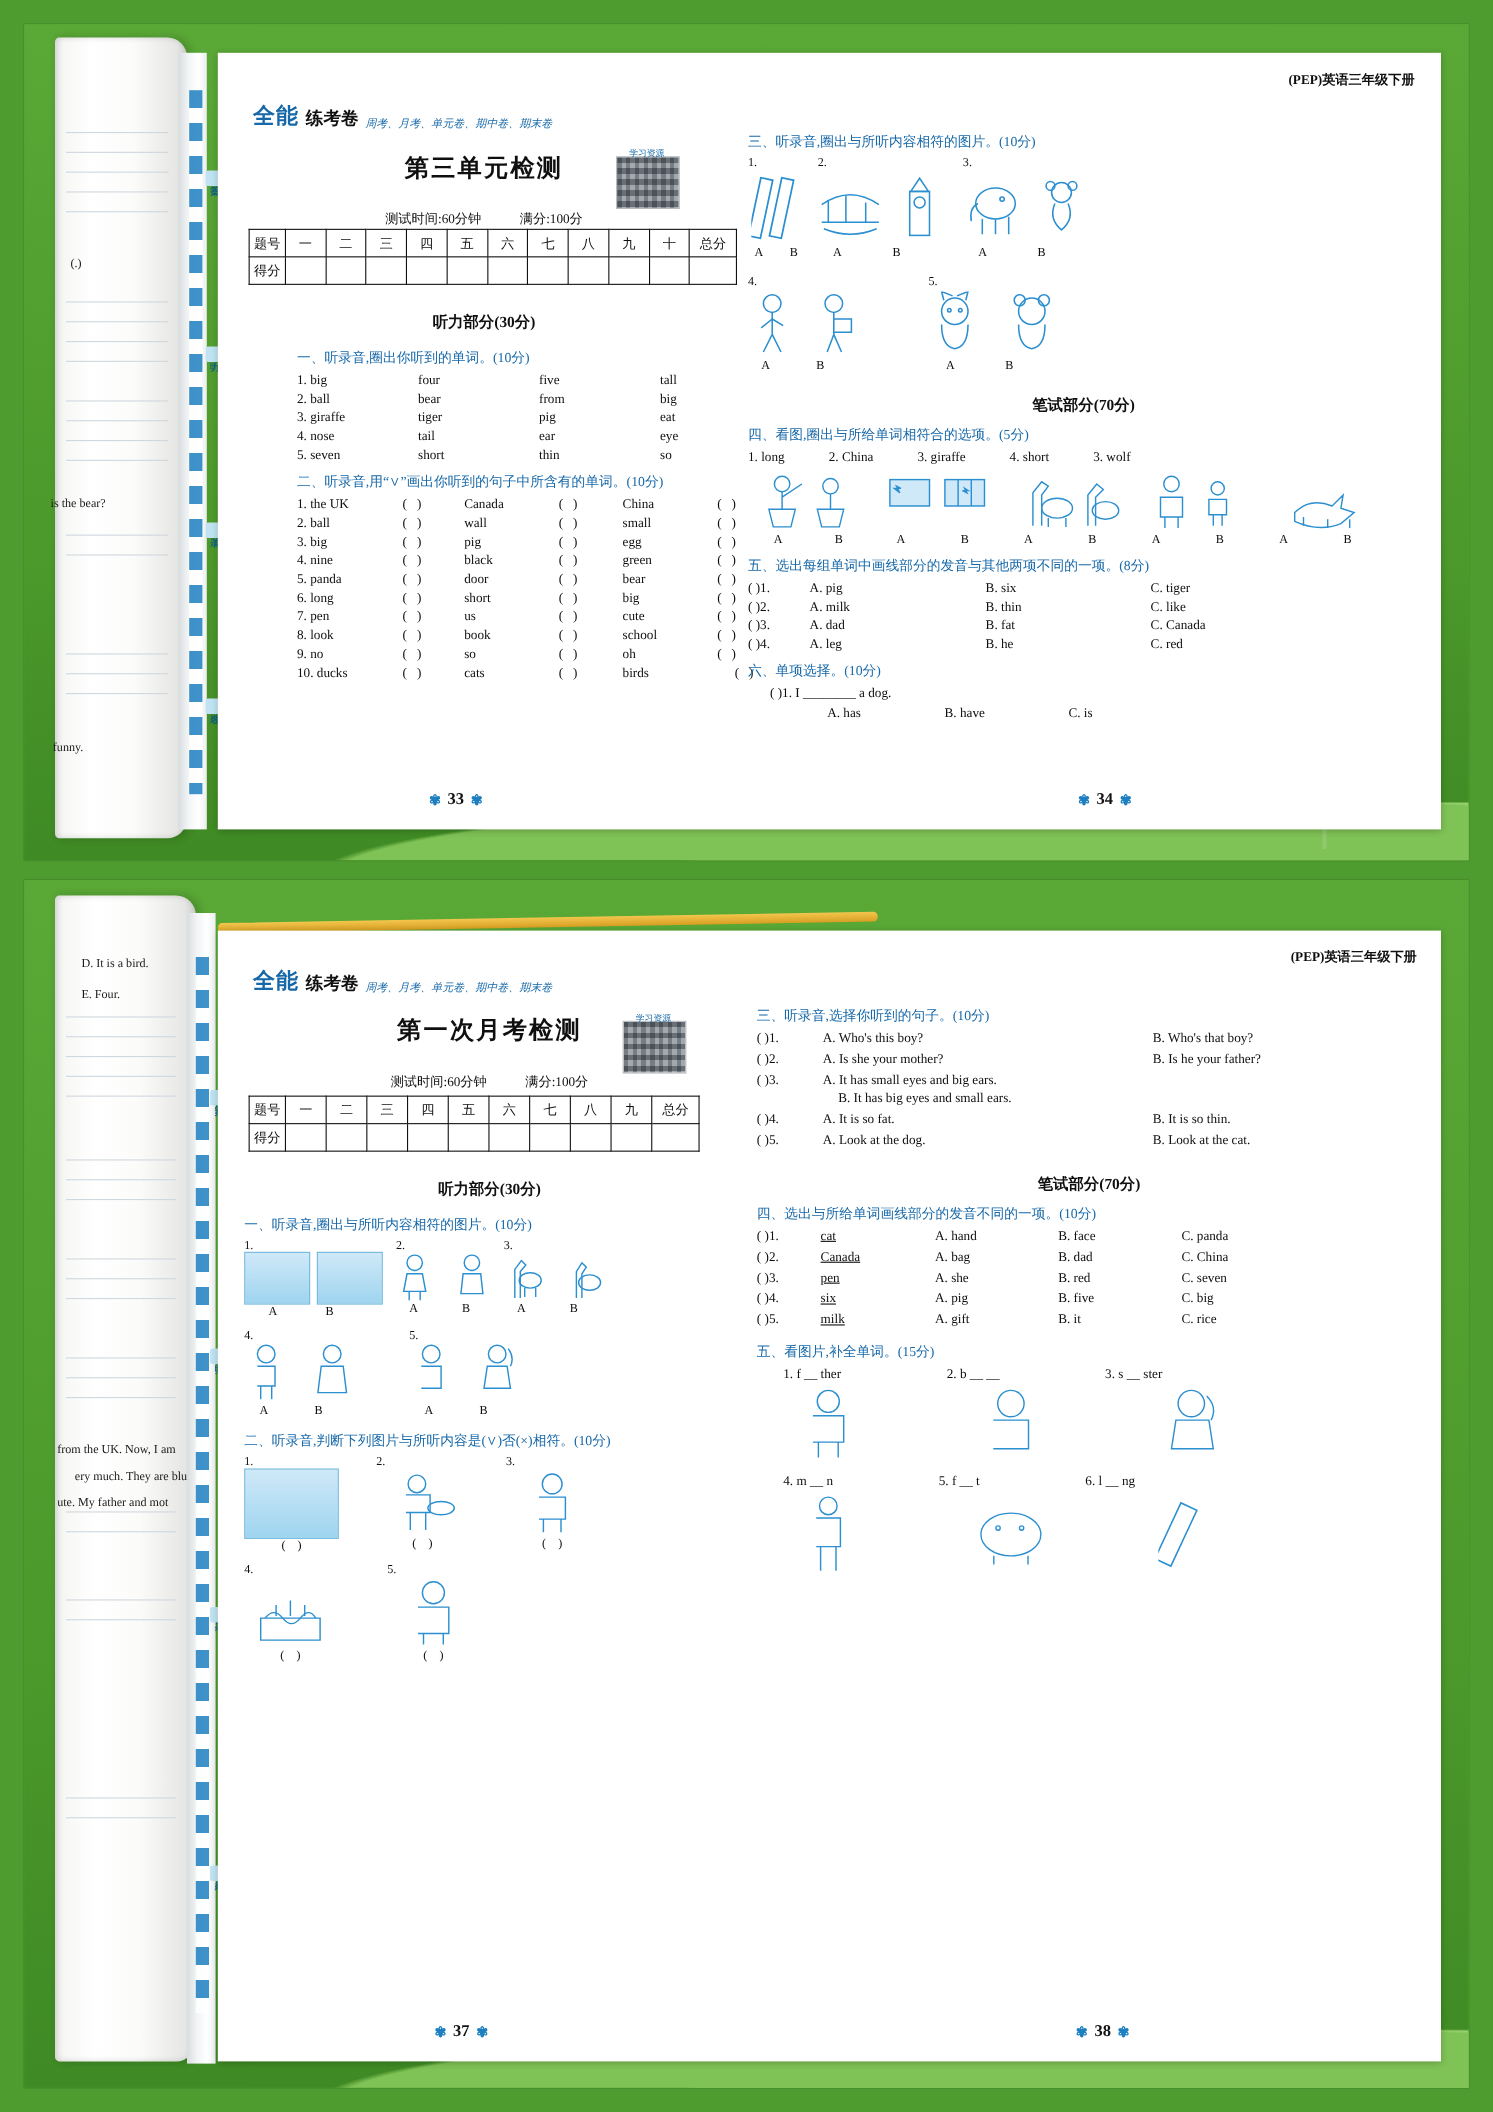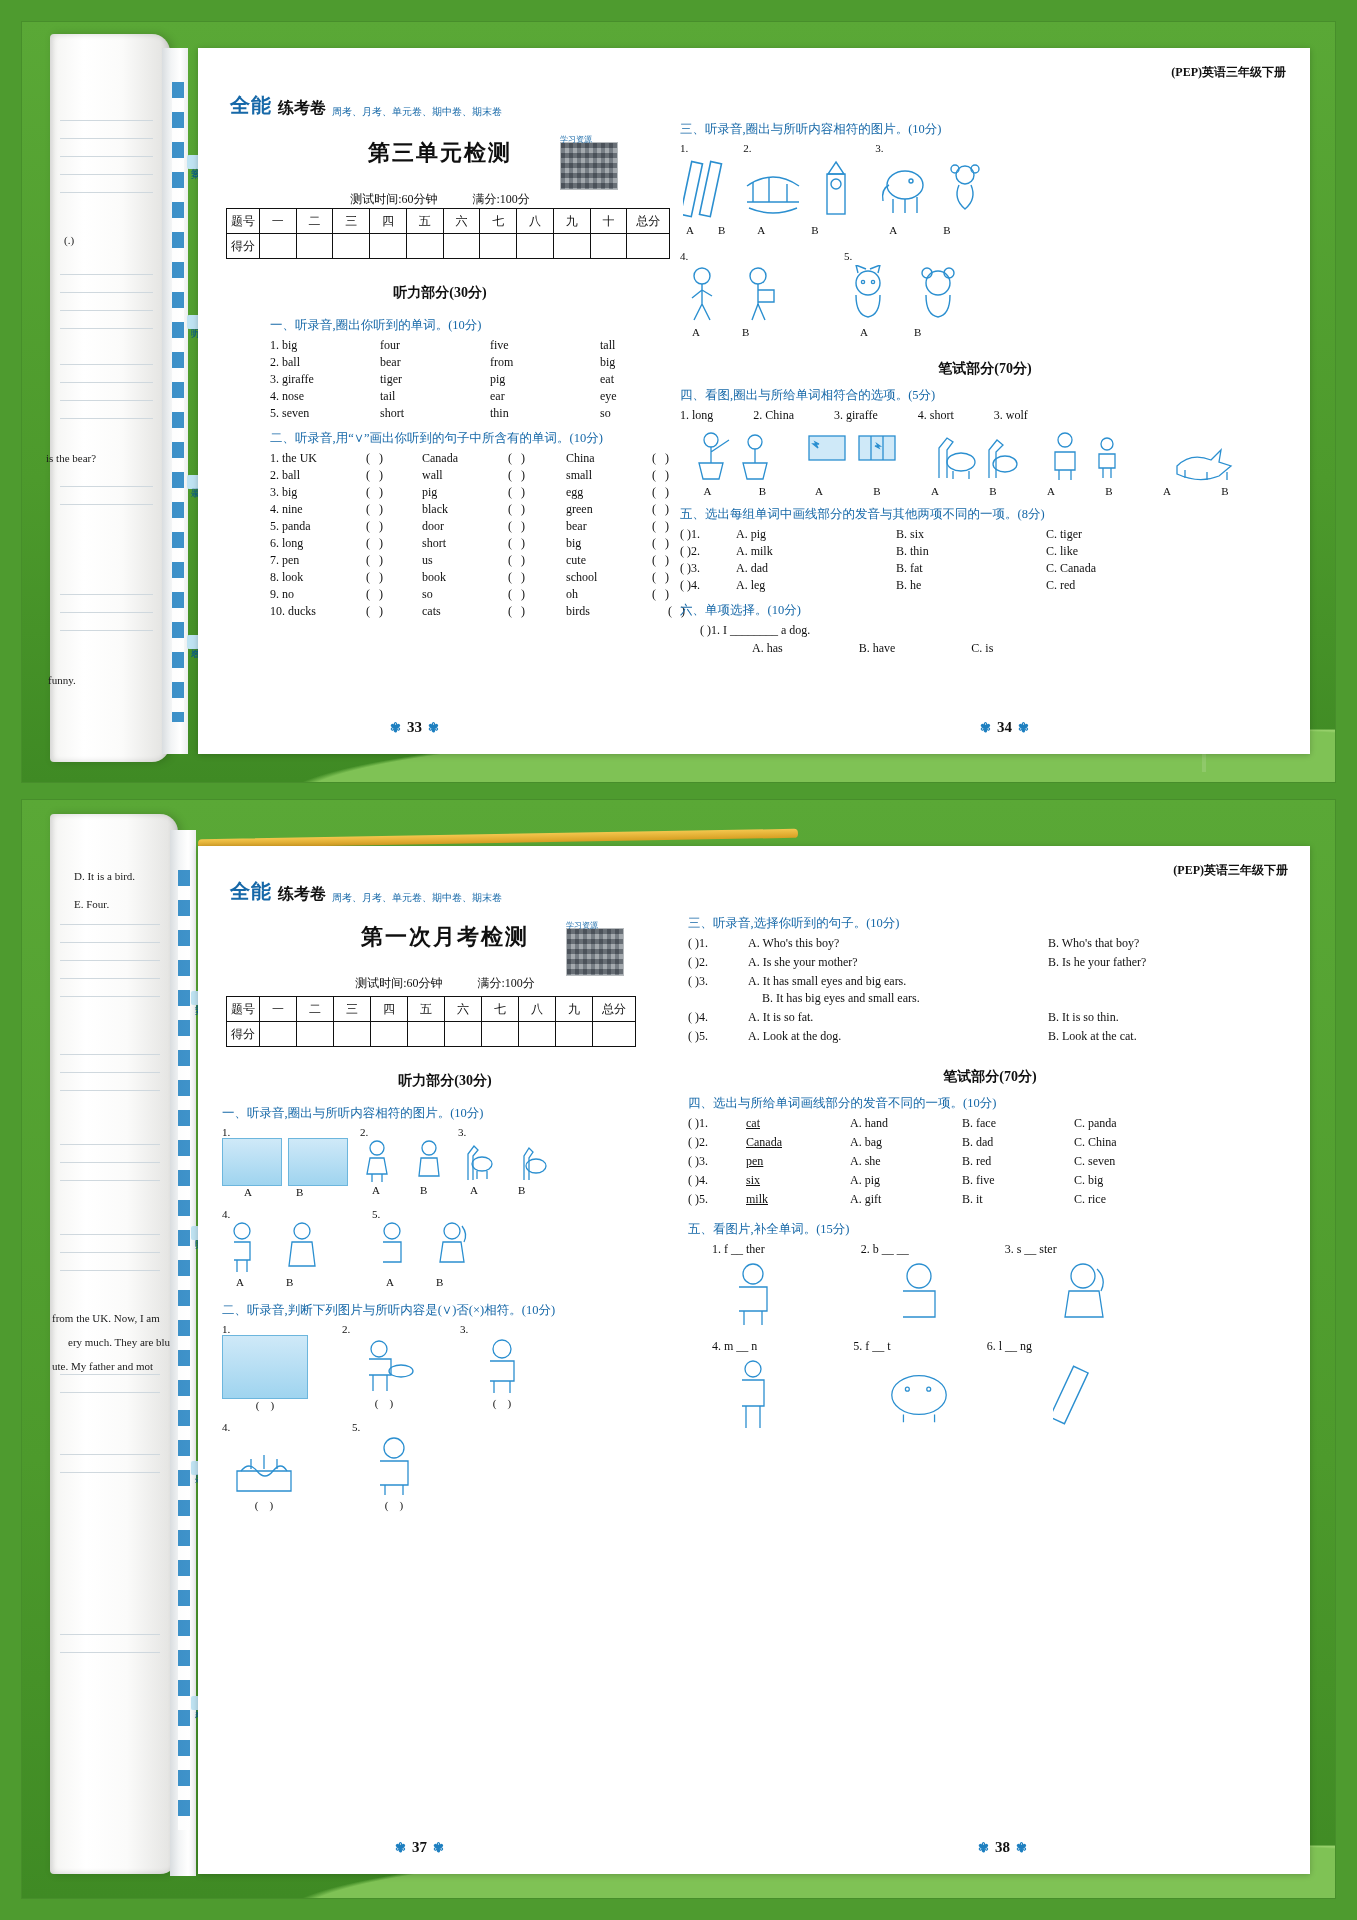--- a/index.html
+++ b/index.html
@@ -69,35 +69,35 @@
   }
   .dashed{
     position:absolute;top:0;bottom:0;border-left:1px dashed #2b87c4;
   }
 
   
   .page{position:absolute;color:#0f0f0f;}
   .brandrow{position:absolute;display:flex;align-items:flex-end;gap:6px;}
   .brand1{font-family:"Liberation Sans",sans-serif;font-weight:bold;font-size:20px;color:#1668a8;letter-spacing:1px;}
   .brand2{font-family:"Liberation Sans",sans-serif;font-weight:bold;font-size:16px;color:#111;}
-  .brandsub{font-family:"Liberation Sans",sans-serif;font-size:10px;color:#1668a8;}
+  .brandsub{font-family:"Liberation Sans",sans-serif;font-size:10px;color:#1668a8;font-style:italic;}
   .hdrright{position:absolute;right:14px;top:8px;font-size:12px;}
   .pep{font-weight:bold;}
   .titleC{text-align:center;font-weight:bold;font-size:22px;letter-spacing:2px;margin:0;}
   .subline{text-align:center;font-size:12px;margin-top:23px;}
   .subline span{margin:0 16px;}
   .qr{
     position:absolute;width:56px;height:46px;
     background:
       repeating-linear-gradient(90deg,#9aa0a6 0 4px,#d5d8da 4px 8px),
       repeating-linear-gradient(180deg,#7d838a 0 5px,#c3c7cb 5px 10px);
     background-blend-mode:multiply;
     border:1px solid #b7bbbe;
   }
-  .qrcap{position:absolute;font-size:8px;color:#1668a8;width:56px;}
+  .qrcap{position:absolute;font-size:8px;color:#1668a8;text-align:center;width:56px;}
   table.score{border-collapse:collapse;font-size:12px;}
   table.score td{border:1px solid #111;width:34px;height:22px;text-align:center;}
   table.score td.lead{width:30px;}
   table.score td.tot{width:40px;}
   .sect{font-weight:bold;text-align:center;font-size:14px;margin:10px 0 6px;}
   .qh{color:#1668a8;font-size:12.5px;margin:9px 0 4px;}
   .qbody{font-size:12px;}
   .row{display:flex;margin:2px 0;}
   .pgnum{
     position:absolute;bottom:10px;font-weight:bold;font-size:15px;color:#111;

